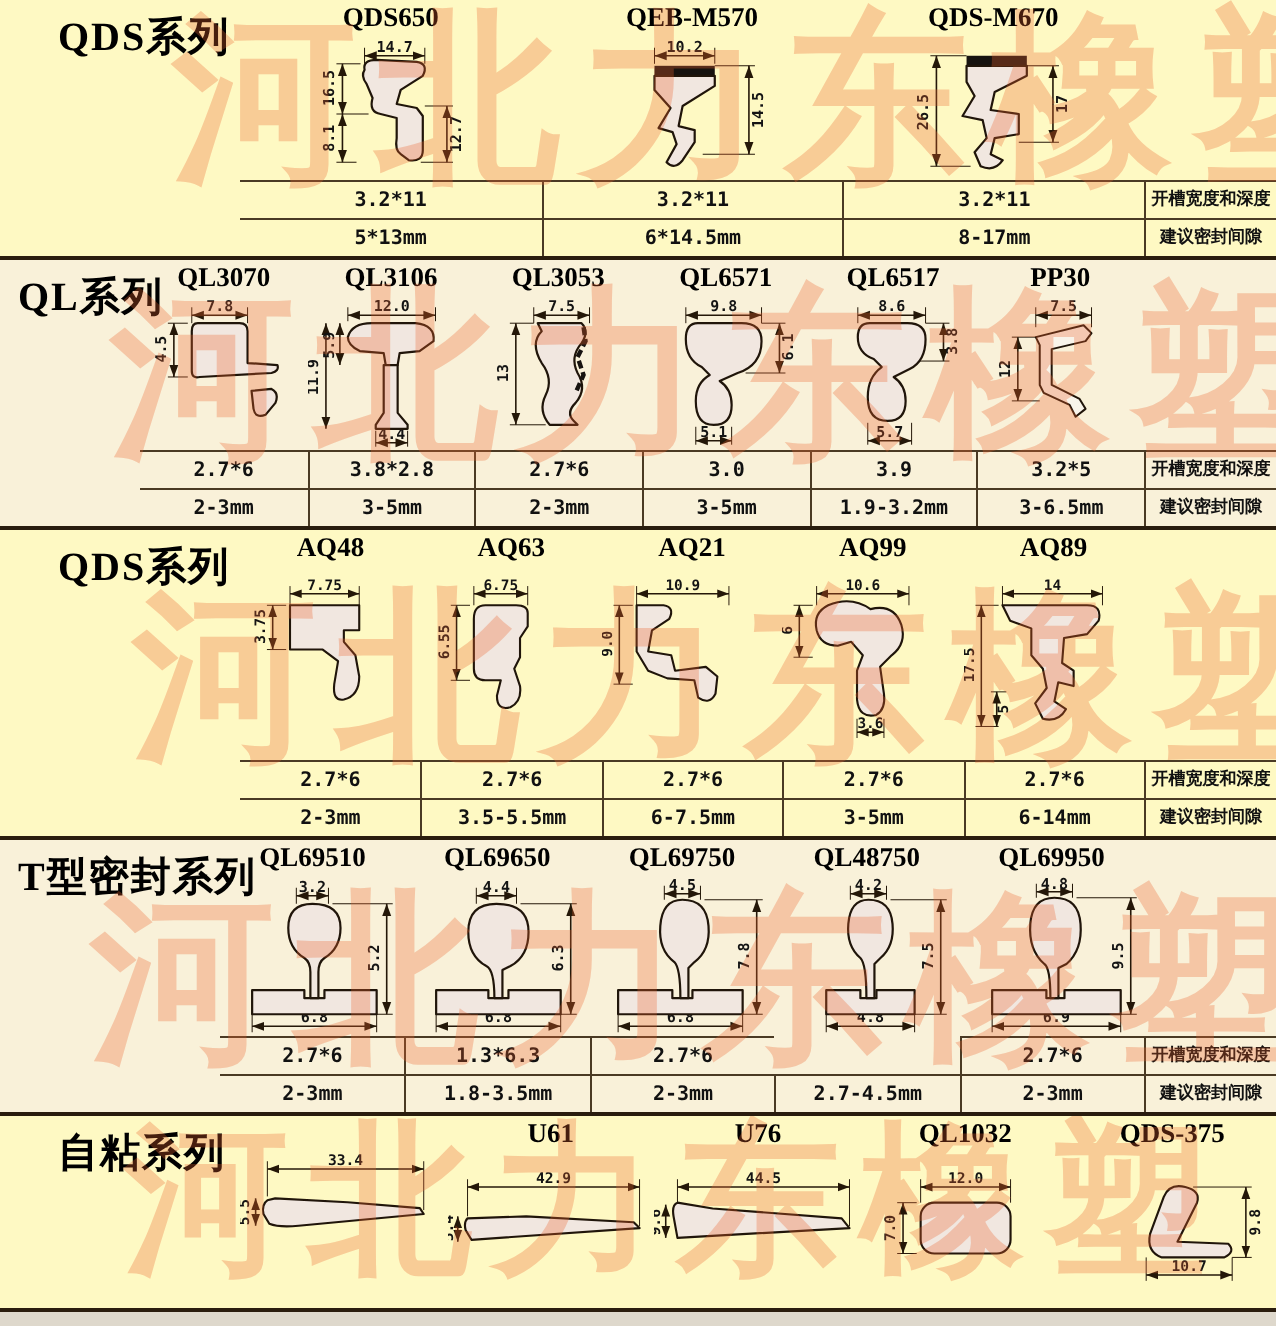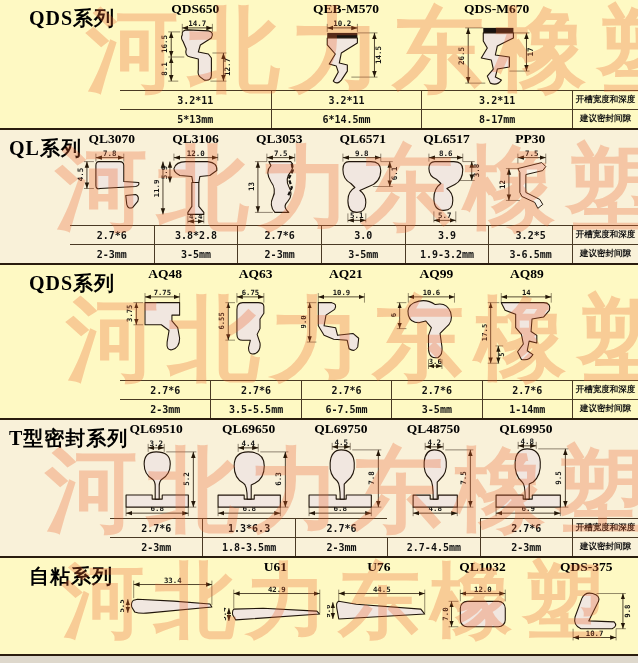--- a/index.html
+++ b/index.html
@@ -369,21 +369,21 @@
       <div class="vcell" style="grid-area:3/2">2.7*6</div>
       <div class="vcell vl" style="grid-area:3/3">2.7*6</div>
       <div class="vcell vl" style="grid-area:3/4">2.7*6</div>
       <div class="vcell vl" style="grid-area:3/5">2.7*6</div>
       <div class="vcell vl" style="grid-area:3/6">2.7*6</div>
       <div class="vcell vl lab" style="grid-area:3/7">开槽宽度和深度</div>
       <div class="vcell" style="grid-area:4/2">2-3mm</div>
       <div class="vcell vl" style="grid-area:4/3">3.5-5.5mm</div>
       <div class="vcell vl" style="grid-area:4/4">6-7.5mm</div>
       <div class="vcell vl" style="grid-area:4/5">3-5mm</div>
-      <div class="vcell vl" style="grid-area:4/6">1-14mm</div>
+      <div class="vcell vl" style="grid-area:4/6">6-14mm</div>
       <div class="vcell vl lab" style="grid-area:4/7">建议密封间隙</div>
     </div>
     <div class="wm" style="left:66px;top:28px;font-size:92px">河北力东橡塑</div>
   </div>
 
   <div class="band cream" style="height:138px">
     <div class="grid" style="grid-template-columns:110px repeat(5,1fr) 66px;grid-template-rows:18px 1fr 19px 19px">
       <div class="series-title" style="grid-area:1/1/3/2">T型密封系列</div>
 
       <div class="prod" style="grid-area:1/2/3/3">

